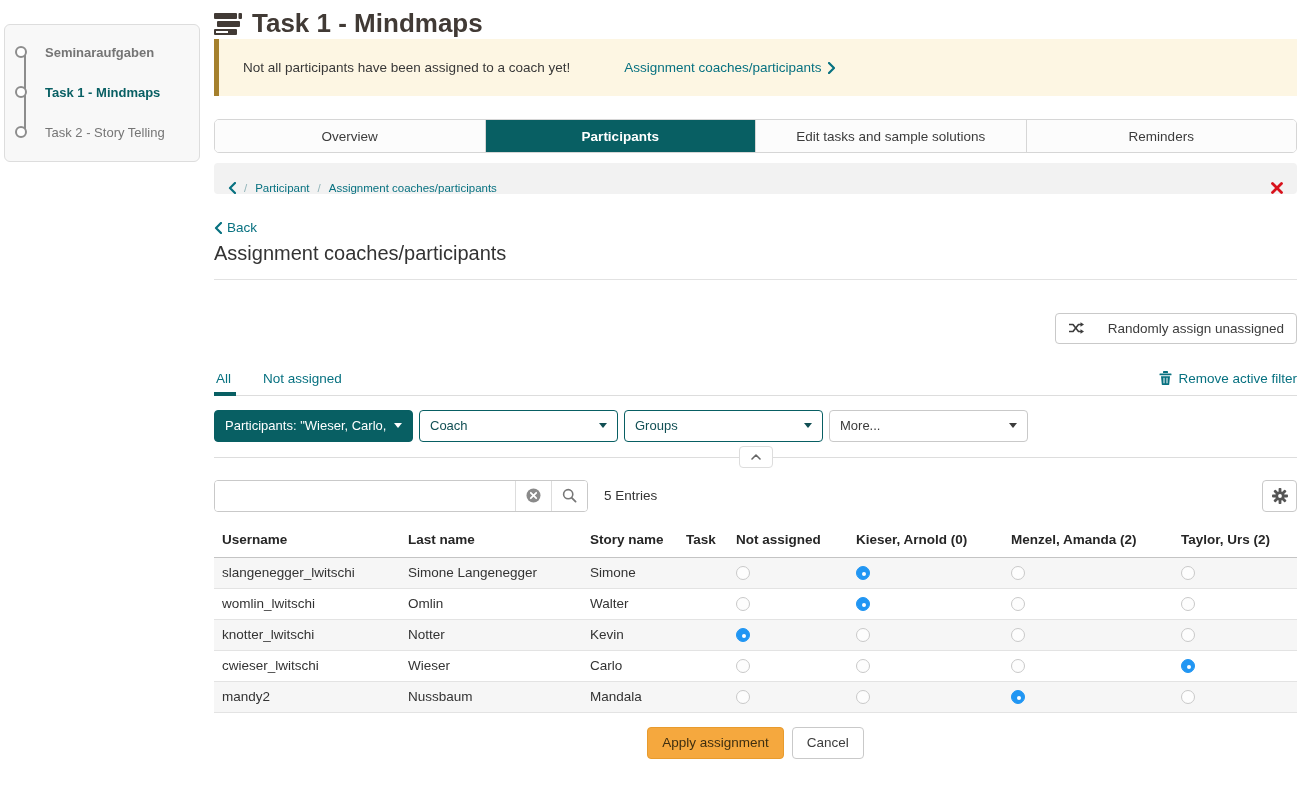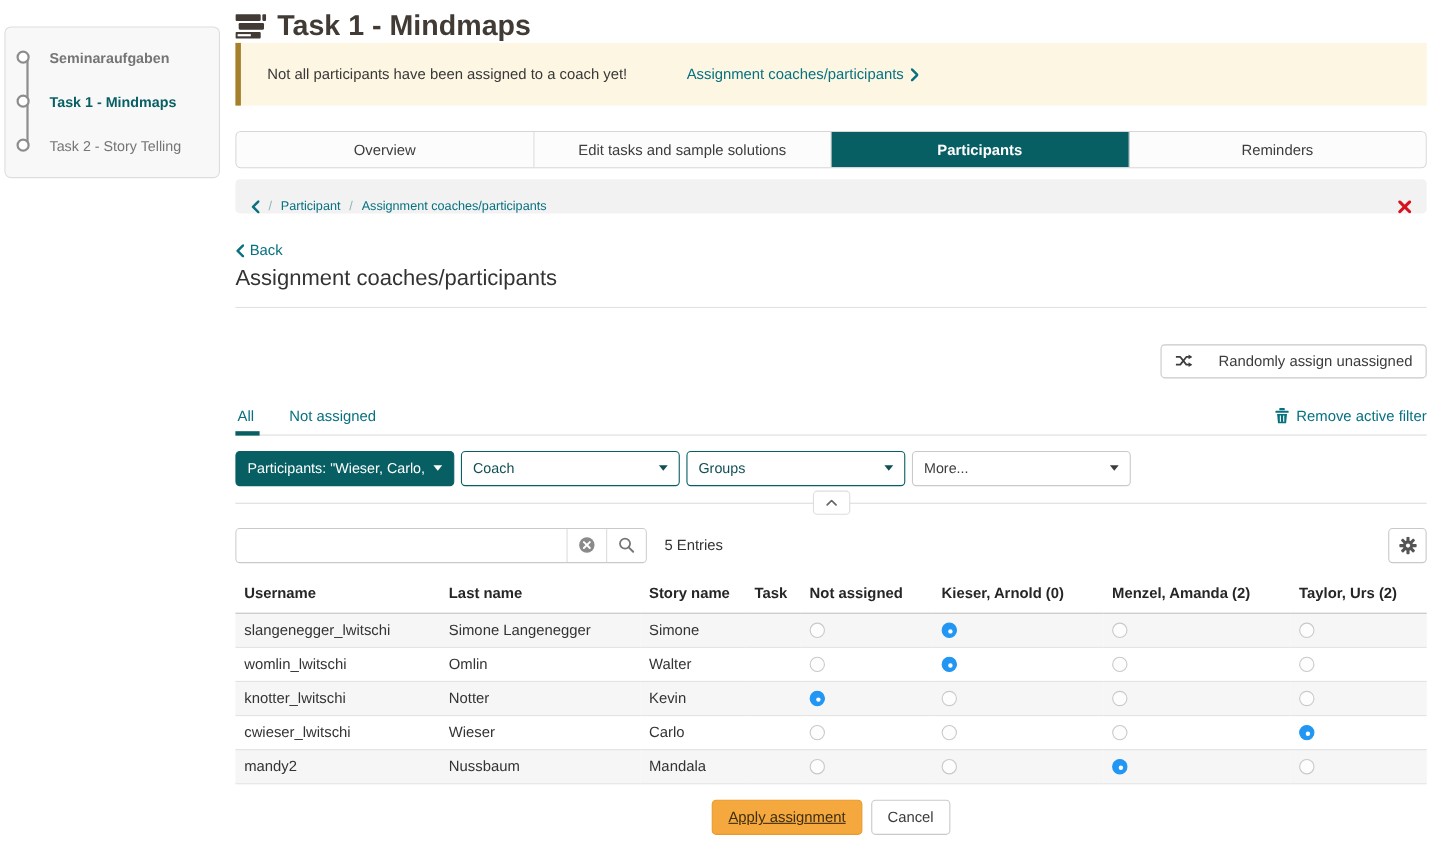--- a/index.html
+++ b/index.html
@@ -102,21 +102,21 @@
   .radio{
     display:inline-block;width:14px;height:14px;border-radius:50%;
     border:1px solid #c9c9c9;background:#fdfdfd;position:relative;cursor:pointer;vertical-align:middle;
   }
   .radio.checked{background:var(--radio-blue);border-color:var(--radio-blue);}
   .radio.checked::after{content:"";position:absolute;left:5px;top:5px;width:4px;height:4px;border-radius:50%;background:#fff;}
   
   .footer{display:flex;justify-content:center;gap:8px;margin-top:14px;}
   .btn-apply{
     background:var(--apply-bg);border:1px solid var(--apply-border);color:var(--apply-text);
-    border-radius:4px;height:32px;padding:0 14px;font-size:13.5px;cursor:pointer;font-family:inherit;text-decoration:underline;
+    border-radius:4px;height:32px;padding:0 14px;font-size:13.5px;cursor:pointer;font-family:inherit;
   }
   .btn-cancel{background:#fff;border:1px solid #c9c9c9;border-radius:4px;height:32px;padding:0 14px;font-size:13.5px;color:#3c3c3c;cursor:pointer;font-family:inherit;text-align:right;}
   svg{display:block;}
 </style>
 </head>
 <body>
 
 <div class="sidebar">
   <div class="tl">
     <div class="tl-line"></div>
@@ -157,22 +157,22 @@
     <span class="banner-link">
       <span>Assignment coaches/participants</span>
       <svg width="7" height="12" viewBox="0 0 7 12">
         <polyline points="1,1 6,6 1,11" fill="none" stroke="#077180" stroke-width="2.2" stroke-linecap="round" stroke-linejoin="round"></polyline>
       </svg>
     </span>
   </div>
 
   <div class="tabs">
     <div class="tab">Overview</div>
+    <div class="tab active">Participants</div>
     <div class="tab">Edit tasks and sample solutions</div>
-    <div class="tab active">Participants</div>
     <div class="tab">Reminders</div>
   </div>
 
   <div class="crumbbar">
     <svg width="8" height="12" viewBox="0 0 8 12">
       <polyline points="7,1 2,6 7,11" fill="none" stroke="#077180" stroke-width="2.2" stroke-linecap="round" stroke-linejoin="round"></polyline>
     </svg>
     <span class="crumb">Participant</span>
     <span class="crumb">Assignment coaches/participants</span>
     <span class="crumb-close">

